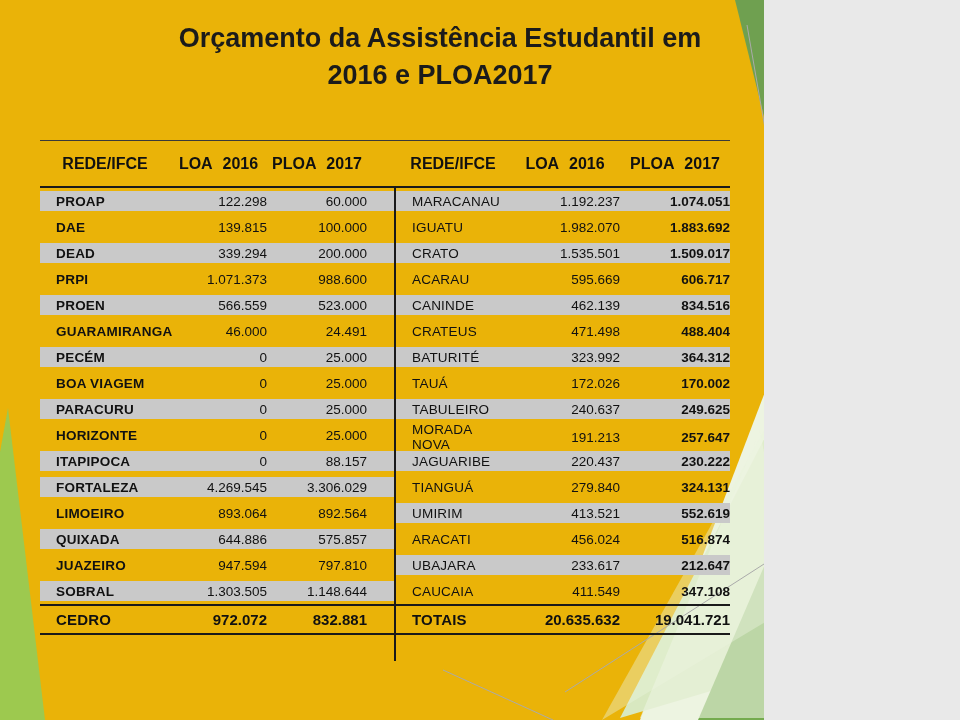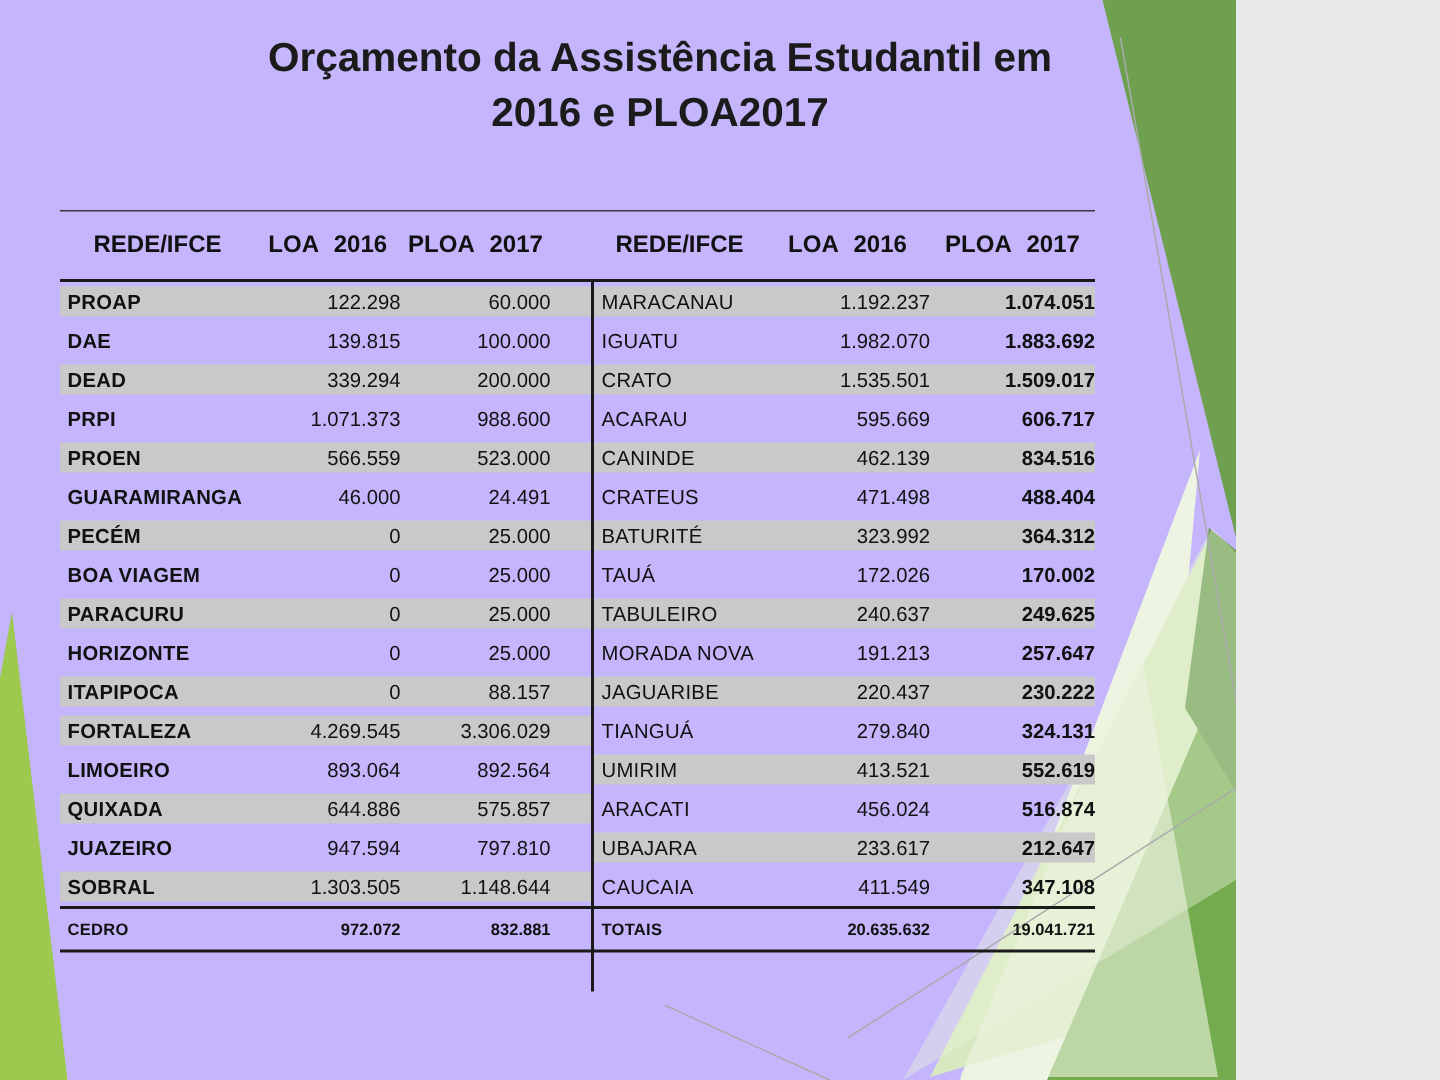--- a/index.html
+++ b/index.html
@@ -1,39 +1,39 @@
 <!DOCTYPE html>
 <html><head>
 <meta charset="utf-8">
 <style>
   html,body{margin:0;padding:0;background:#e9e9e9;}
   .slide{
-    position:relative;width:824px;height:720px;background:#c4b5fd;overflow:hidden;
+    position:relative;width:764px;height:720px;background:#eab308;overflow:hidden;
     font-family:"Liberation Sans", sans-serif;
   }
   .bg{position:absolute;inset:0;width:960px;height:720px;}
   .title{
     position:absolute;left:90px;top:20px;width:700px;text-align:center;
     font-size:27px;font-weight:bold;color:#1b1b1b;line-height:37px;
   }
   .rule-top{position:absolute;left:40px;top:140px;width:690px;height:1px;background:#3a3a3a;}
   .divider{position:absolute;left:394px;top:186px;width:2px;height:475px;background:#1a1a1a;}
   .half{position:absolute;top:141px;}
   .half.left{left:40px;width:354px;}
   .half.right{left:396px;width:334px;}
   .hhead{display:grid;height:45px;align-items:center;font-weight:bold;font-size:16px;color:#111;}
   .left .hhead,.left .row,.left .foot{grid-template-columns:130px 97px 100px 1fr;}
   .right .hhead,.right .row,.right .foot{grid-template-columns:114px 110px 110px;}
   .hcell{text-align:center;word-spacing:6px;}
   .tbody{border-top:2px solid #1a1a1a;}
   .row{display:grid;height:26px;align-items:center;font-size:13.5px;color:#111;}
   .row.shaded{background:linear-gradient(#c9c9c9,#c9c9c9) 0 center/100% 20px no-repeat;}
   .foot{display:grid;height:27px;align-items:center;border-top:2px solid #1a1a1a;
-        border-bottom:2px solid #1a1a1a;font-weight:bold;font-size:11px;color:#111;}
-  .cell.name{padding-left:5px;letter-spacing:.2px;}
+        border-bottom:2px solid #1a1a1a;font-weight:bold;font-size:15px;color:#111;}
+  .cell.name{padding-left:16px;letter-spacing:.2px;}
   .left .cell.name{font-weight:bold;}
   .right .row .cell.name{font-weight:normal;}
   .cell.num{text-align:right;}
   .right .row .cell.ploa{font-weight:bold;}
 </style>
 </head>
 <body>
 
 <div class="slide">
 

